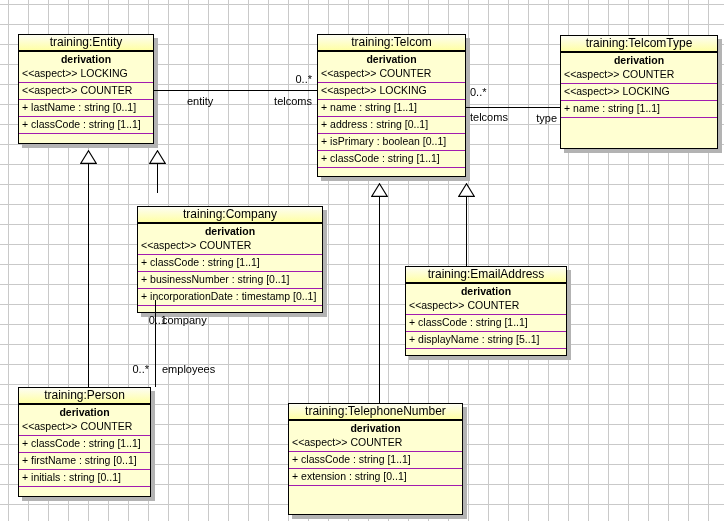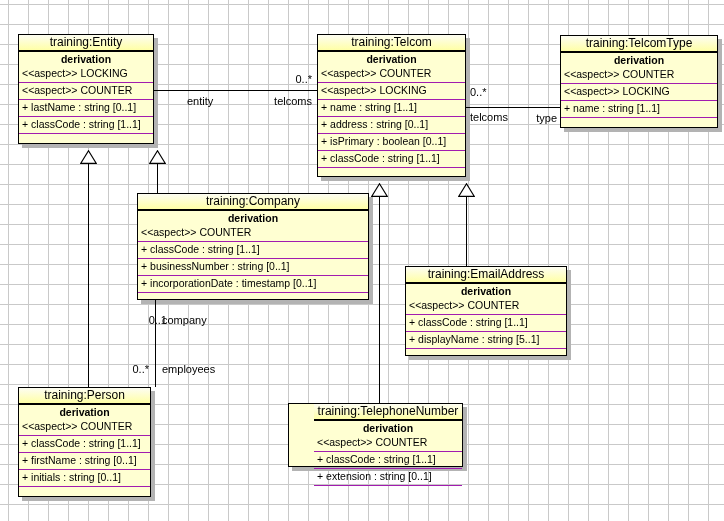--- a/index.html
+++ b/index.html
@@ -58,28 +58,28 @@
     <div class="uml-class" style="left: 317px; top: 34px; width: 149px; height: 143px;">
       <div class="uml-title">training:Telcom</div>
       <div class="uml-sub">derivation</div>
       <div class="uml-row">&lt;&lt;aspect&gt;&gt; COUNTER</div>
       <div class="uml-row">&lt;&lt;aspect&gt;&gt; LOCKING</div>
       <div class="uml-row">+ name : string [1..1]</div>
       <div class="uml-row">+ address : string [0..1]</div>
       <div class="uml-row">+ isPrimary : boolean [0..1]</div>
       <div class="uml-row">+ classCode : string [1..1]</div>
     </div>
-    <div class="uml-class" style="left: 560px; top: 35px; width: 158px; height: 93px;">
+    <div class="uml-class" style="left: 560px; top: 35px; width: 158px; height: 114px;">
       <div class="uml-title">training:TelcomType</div>
       <div class="uml-sub">derivation</div>
       <div class="uml-row">&lt;&lt;aspect&gt;&gt; COUNTER</div>
       <div class="uml-row">&lt;&lt;aspect&gt;&gt; LOCKING</div>
       <div class="uml-row">+ name : string [1..1]</div>
     </div>
-    <div class="uml-class" style="left: 137px; top: 193px; width: 232px; height: 107px;">
+    <div class="uml-class" style="left: 137px; top: 206px; width: 186px; height: 107px;">
       <div class="uml-title">training:Company</div>
       <div class="uml-sub">derivation</div>
       <div class="uml-row">&lt;&lt;aspect&gt;&gt; COUNTER</div>
       <div class="uml-row">+ classCode : string [1..1]</div>
       <div class="uml-row">+ businessNumber : string [0..1]</div>
       <div class="uml-row">+ incorporationDate : timestamp [0..1]</div>
     </div>
     <div class="uml-class" style="left: 405px; top: 266px; width: 162px; height: 90px;">
       <div class="uml-title">training:EmailAddress</div>
       <div class="uml-sub">derivation</div>
@@ -88,21 +88,21 @@
       <div class="uml-row">+ displayName : string [5..1]</div>
     </div>
     <div class="uml-class" style="left: 18px; top: 387px; width: 133px; height: 110px;">
       <div class="uml-title">training:Person</div>
       <div class="uml-sub">derivation</div>
       <div class="uml-row">&lt;&lt;aspect&gt;&gt; COUNTER</div>
       <div class="uml-row">+ classCode : string [1..1]</div>
       <div class="uml-row">+ firstName : string [0..1]</div>
       <div class="uml-row">+ initials : string [0..1]</div>
     </div>
-    <div class="uml-class" style="left: 288px; top: 403px; width: 175px; height: 64px; padding-left: 25px;">
+    <div class="uml-class" style="left: 288px; top: 403px; width: 175px; height: 112px;">
       <div class="uml-title">training:TelephoneNumber</div>
       <div class="uml-sub">derivation</div>
       <div class="uml-row">&lt;&lt;aspect&gt;&gt; COUNTER</div>
       <div class="uml-row">+ classCode : string [1..1]</div>
       <div class="uml-row">+ extension : string [0..1]</div>
     </div>
     <div class="edge-line" style="left: 154px; top: 90px; width: 163px; height: 1px;"></div>
     <span class="edge-label" style="top: 95px; left: 162px; margin-left: 25px;">entity</span>
     <span class="edge-label" style="top: 95px; right: 412px;">telcoms</span>
     <span class="edge-label" style="top: 73px; right: 412px;">0..*</span>

